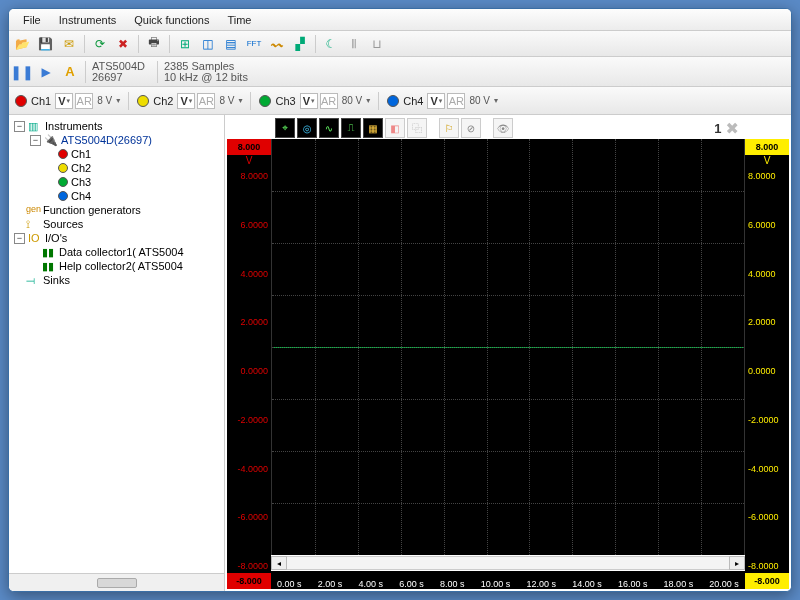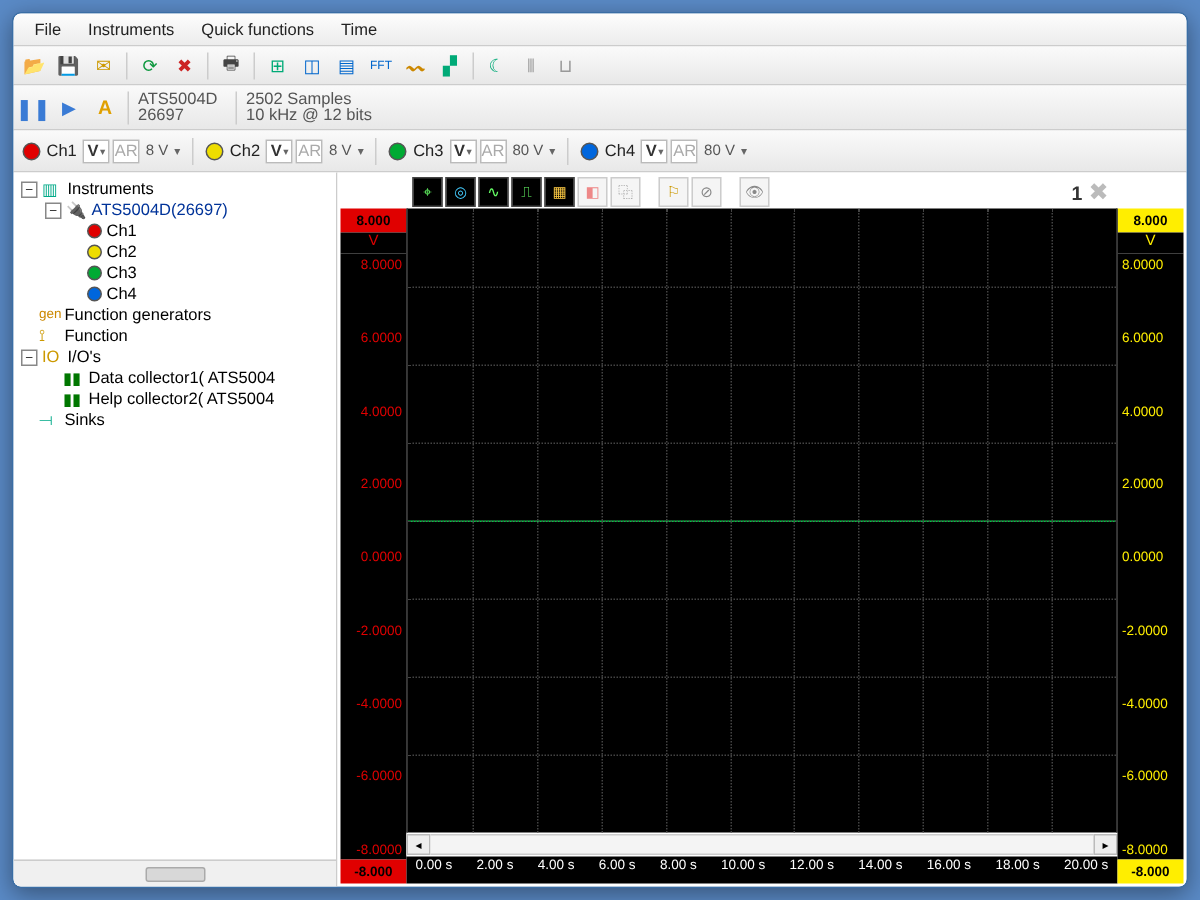--- a/index.html
+++ b/index.html
@@ -54,21 +54,21 @@
 .yticks.left span { color:#e00000; text-align:right; font-size:9px; }
 .yticks.right span { color:#ffee00; text-align:left; font-size:9px; }
 .plot { flex:1; display:flex; flex-direction:column; }
 .canvas { flex:1; background:#000; position:relative; border-left:1px solid #333; border-right:1px solid #333; }
 .gridline-v { position:absolute; top:0; bottom:0; width:0; border-left:1px dotted #444; }
 .gridline-h { position:absolute; left:0; right:0; height:0; border-top:1px dotted #444; }
 .trace { position:absolute; left:0; right:0; height:1px; background:#00cc44; top:50%; }
 .hscroll { height:16px; background:#fff; display:flex; align-items:center; }
 .hscroll .arrow { width:16px; height:14px; background:#eee; border:1px solid #bbb; display:flex; align-items:center; justify-content:center; font-size:8px; }
 .hscroll .track { flex:1; height:14px; background:#f4f4f4; border-top:1px solid #ccc; border-bottom:1px solid #ccc; }
-.xaxis { height:18px; background:#000; display:flex; justify-content:space-between; align-items:flex-start; padding:0 6px; }
+.xaxis { height:18px; background:#000; display:flex; justify-content:space-between; align-items:flex-end; padding:0 6px; }
 .xaxis span { color:#fff; font-size:9px; }
 .indent { display:inline-block; }
 </style>
 </head>
 <body>
 
 <div class="window">
 
   <div class="menubar">
     <div class="menuitem">File</div>
@@ -101,21 +101,21 @@
 
   <div class="infobar">
     <div class="ib-btn" style="color:#3a7bd5;font-size:14px">❚❚</div>
     <div class="ib-btn" style="color:#3a7bd5;font-size:12px">▶</div>
     <div class="ib-btn" style="color:#e0a000;font-size:13px;font-weight:600">A</div>
     <div class="ib-group">
       <span>ATS5004D</span>
       <span>26697</span>
     </div>
     <div class="ib-group">
-      <span>2502 Samples</span>
+      <span>2385 Samples</span>
       <span>10 kHz @ 12 bits</span>
     </div>
   </div>
 
   <div class="chanbar">
     <div class="chgroup">
       <span class="bullet" style="background:#e00000"></span>
       <span class="chlabel">Ch1</span>
       <div class="mini">
           <b>V</b>
@@ -207,21 +207,21 @@
             <span class="tlabel">Ch4</span>
           </div>
         <div class="tnode">
             <span class="indent" style="width:12px"></span>
             <span class="ticon" style="color:#c80;font-size:9px">gen</span>
             <span class="tlabel">Function generators</span>
           </div>
         <div class="tnode">
             <span class="indent" style="width:12px"></span>
             <span class="ticon" style="color:#c90">⟟</span>
-            <span class="tlabel">Function</span>
+            <span class="tlabel">Sources</span>
           </div>
         <div class="tnode">
             <span class="indent" style="width:0"></span>
             <span class="expander">−</span>
             <span class="ticon" style="color:#c90">IO</span>
             <span class="tlabel">I/O's</span>
           </div>
         <div class="tnode">
             <span class="indent" style="width:28px"></span>
             <span class="ticon" style="color:#070">▮▮</span>

